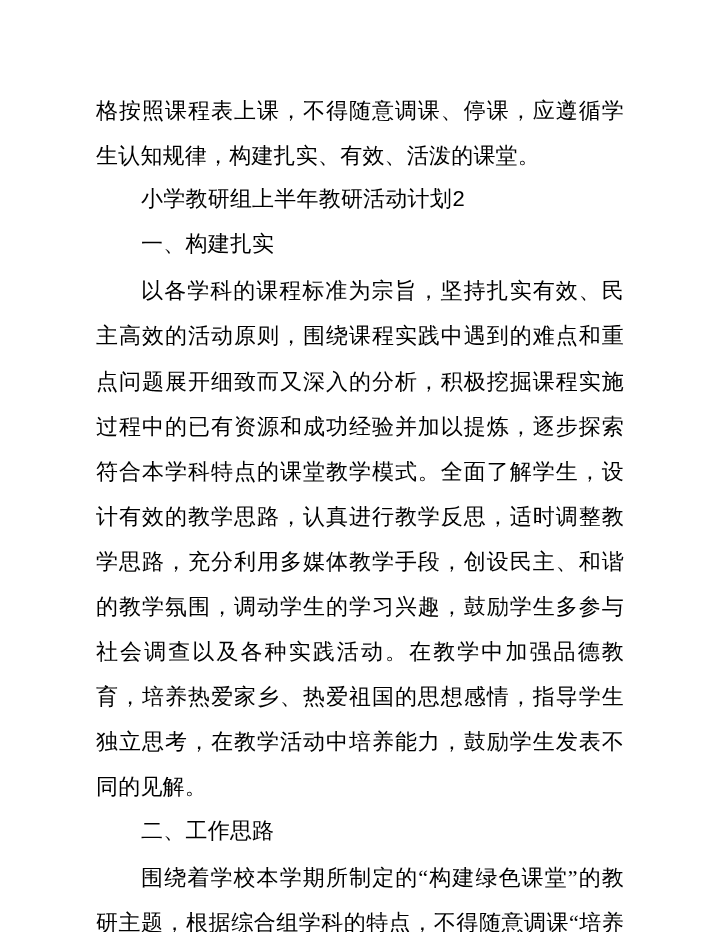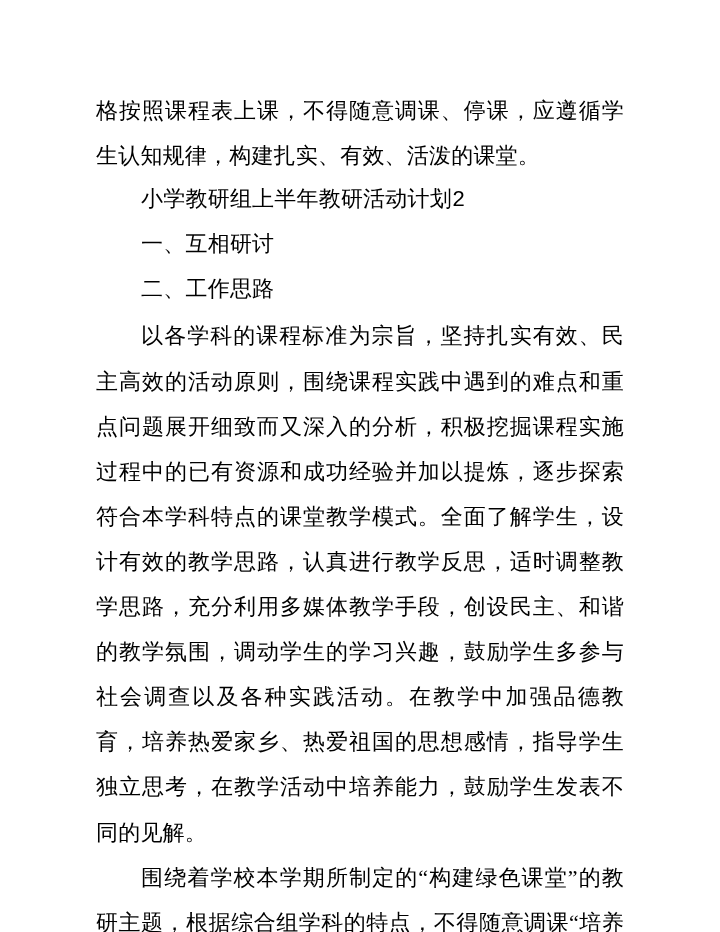--- a/index.html
+++ b/index.html
@@ -43,18 +43,18 @@
     font-family: Liberation Mono, monospace;
   }
 </style>
 </head>
 <body>
 
 <div class="page">
   <div class="doc-body">
     <p class="para">格按照课程表上课，不得随意调课、停课，应遵循学生认知规律，构建扎实、有效、活泼的课堂。</p>
     <p class="para heading">小学教研组上半年教研活动计划2</p>
-    <p class="para heading">一、互相研讨</p>
+    <p class="para heading">一、构建扎实</p>
+    <p class="para indent">以各学科的课程标准为宗旨，坚持扎实有效、民主高效的活动原则，围绕课程实践中遇到的难点和重点问题展开细致而又深入的分析，积极挖掘课程实施过程中的已有资源和成功经验并加以提炼，逐步探索符合本学科特点的课堂教学模式。全面了解学生，设计有效的教学思路，认真进行教学反思，适时调整教学思路，充分利用多媒体教学手段，创设民主、和谐的教学氛围，调动学生的学习兴趣，鼓励学生多参与社会调查以及各种实践活动。在教学中加强品德教育，培养热爱家乡、热爱祖国的思想感情，指导学生独立思考，在教学活动中培养能力，鼓励学生发表不同的见解。</p>
     <p class="para heading">二、工作思路</p>
-    <p class="para indent">以各学科的课程标准为宗旨，坚持扎实有效、民主高效的活动原则，围绕课程实践中遇到的难点和重点问题展开细致而又深入的分析，积极挖掘课程实施过程中的已有资源和成功经验并加以提炼，逐步探索符合本学科特点的课堂教学模式。全面了解学生，设计有效的教学思路，认真进行教学反思，适时调整教学思路，充分利用多媒体教学手段，创设民主、和谐的教学氛围，调动学生的学习兴趣，鼓励学生多参与社会调查以及各种实践活动。在教学中加强品德教育，培养热爱家乡、热爱祖国的思想感情，指导学生独立思考，在教学活动中培养能力，鼓励学生发表不同的见解。</p>
     <p class="para indent">围绕着学校本学期所制定的“构建绿色课堂”的教研主题，根据综合组学科的特点，不得随意调课“培养学生多途径搜集资料的习惯，</p>
   </div>
 </div>
 
 </body></html>

